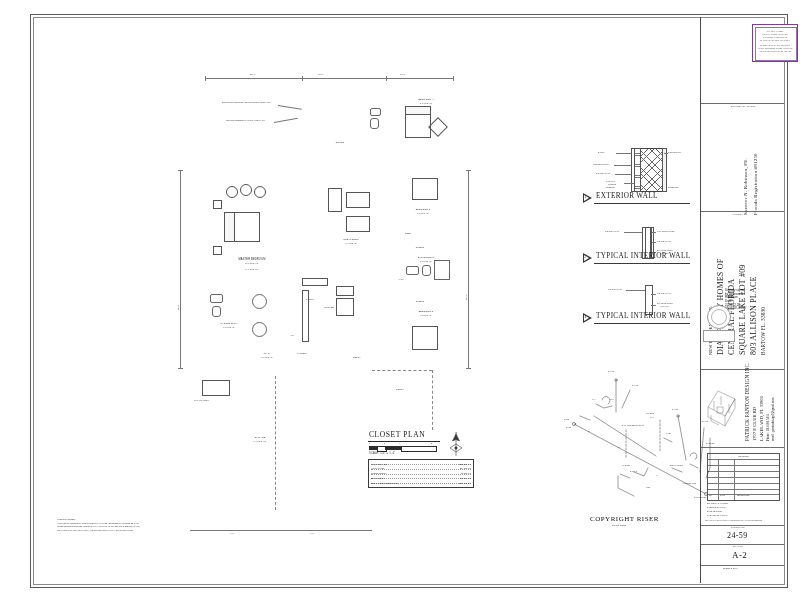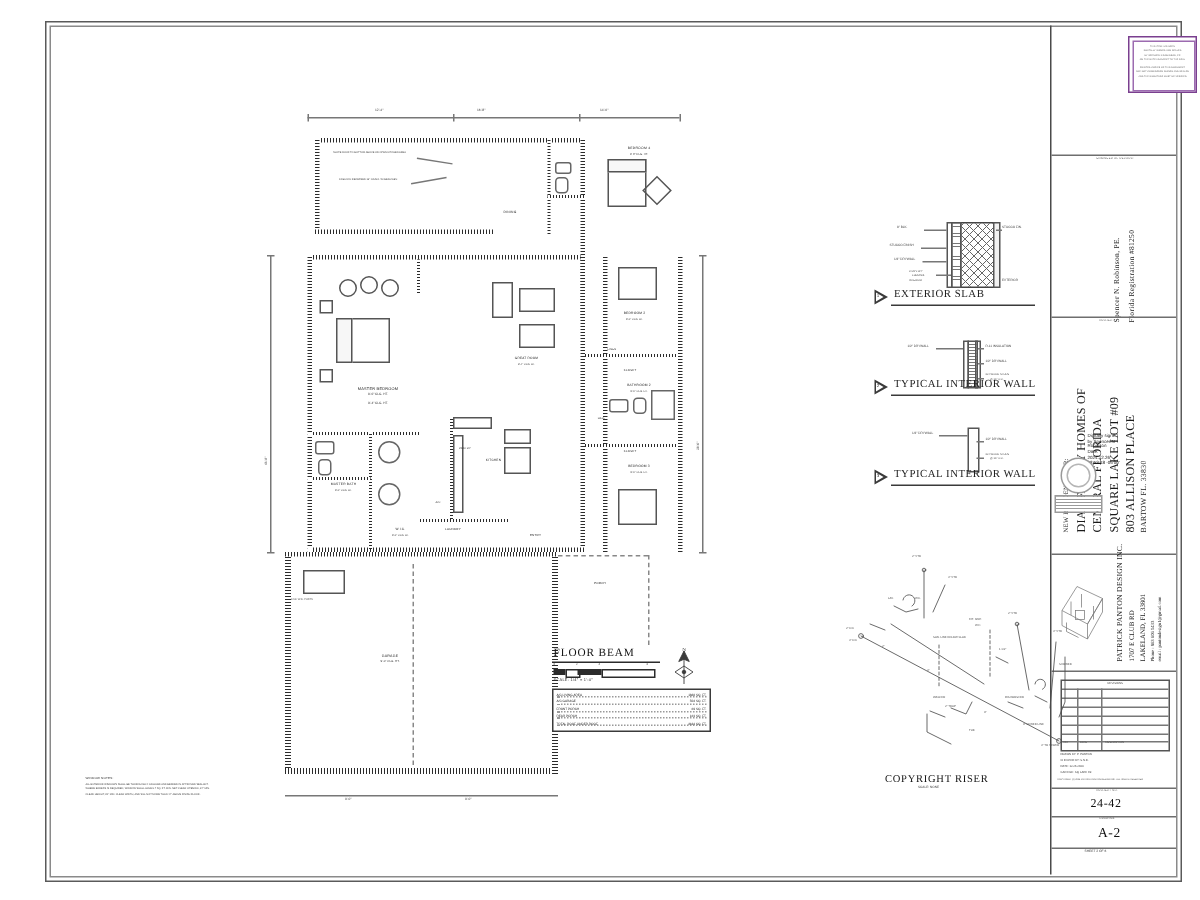--- a/index.html
+++ b/index.html
@@ -154,21 +154,21 @@
     </div>
 
     <div class="txt" style="left:6px;top:486px;font-size:1.9px;color:#3a3a3a;">DRAWN BY:   P. PANTON</div>
     <div class="txt" style="left:6px;top:490px;font-size:1.9px;color:#3a3a3a;">CHECKED BY:  S.N.R.</div>
     <div class="txt" style="left:6px;top:494px;font-size:1.9px;color:#3a3a3a;">DATE:  12.26.2024</div>
     <div class="txt" style="left:6px;top:498px;font-size:1.9px;color:#3a3a3a;">CAD FILE: SQ-LAKE-09</div>
     <div class="txt" style="left:4px;top:503px;font-size:1.55px;color:#555;">COPYRIGHT (c) 2024 PATRICK PANTON DESIGN INC. ALL RIGHTS RESERVED</div>
 
     <div class="ln" style="left:0;top:508px;width:83px;height:1px;background:#6e6e6e;"></div>
     <div class="txt tinycap" style="left:30px;top:510px;font-size:1.8px;">PROJECT NO.</div>
-    <div class="txt projnum" style="left:26px;top:515px;">24-42</div>
+    <div class="txt projnum" style="left:26px;top:515px;">24-59</div>
 
     <div class="ln" style="left:0;top:527px;width:83px;height:1px;background:#6e6e6e;"></div>
     <div class="txt tinycap" style="left:32px;top:529px;font-size:1.8px;">DRAWING</div>
     <div class="txt sheetnum" style="left:31px;top:534px;">A-2</div>
 
     <div class="ln" style="left:0;top:548px;width:83px;height:1px;background:#6e6e6e;"></div>
     <div class="txt" style="left:22px;top:550px;font-size:2.2px;color:#3a3a3a;">SHEET   2   OF  6</div>
   </div>
 
   <div class="abs">
@@ -193,21 +193,21 @@
     <div class="thin" style="left:614px;top:164.5px;width:17px;height:.5px;"></div>
     <div class="thin" style="left:615px;top:173.5px;width:16px;height:.5px;"></div>
     <div class="thin" style="left:624px;top:182.5px;width:10px;height:.5px;"></div>
     <div class="thin" style="left:664px;top:152.5px;width:4px;height:.5px;"></div>
 
     <div class="sectag" style="left:583px;top:193px;">
       <div class="tri"></div>
       <div class="tri-in"></div>
       <div class="num">1</div>
     </div>
-    <div class="txt detlabel" style="left:596px;top:193px;">EXTERIOR SLAB</div>
+    <div class="txt detlabel" style="left:596px;top:193px;">EXTERIOR WALL</div>
     <div class="detrule" style="left:594px;top:203px;width:96px;"></div>
   </div>
 
   <div class="abs">
     <div class="abs" style="left:645px;top:227px;width:5px;height:30px;background:repeating-linear-gradient(0deg,#777 0 .5px,#fff .5px 2px);border:.5px solid #555;"></div>
     <div class="abs" style="left:642px;top:227px;width:2px;height:30px;border:.5px solid #555;"></div>
     <div class="abs" style="left:650px;top:227px;width:2px;height:30px;border:.5px solid #555;"></div>
 
     <div class="txt note" style="left:605px;top:230px;">1/2" DRYWALL</div>
     <div class="thin" style="left:624px;top:231.5px;width:18px;height:.5px;"></div>
@@ -377,21 +377,21 @@
     <div class="dimv" style="left:315px;top:240px;">38'-0"</div>
     <div class="thin" style="left:316px;top:110px;width:5px;height:.4px;"></div>
     <div class="thin" style="left:316px;top:308px;width:5px;height:.4px;"></div>
 
     <div class="thin" style="left:40px;top:470px;width:182px;height:.4px;"></div>
     <div class="txt dim" style="left:80px;top:472px;">9'-0"</div>
     <div class="txt dim" style="left:160px;top:472px;">9'-0"</div>
   </div>
 
   <div class="abs">
-    <div class="txt fplabel" style="left:369px;top:431px;">FLOOR BEAM</div>
+    <div class="txt fplabel" style="left:369px;top:431px;">CLOSET PLAN</div>
     <div class="detrule" style="left:368px;top:441px;width:72px;background:#2b2b2b;"></div>
 
     <div class="abs" style="left:369px;top:446px;width:66px;height:4px;">
       <div class="abs" style="left:0;top:0;width:8px;height:4px;background:#2b2b2b;"></div>
       <div class="abs" style="left:8px;top:0;width:8px;height:4px;border:.5px solid #2b2b2b;"></div>
       <div class="abs" style="left:16px;top:0;width:16px;height:4px;background:#2b2b2b;"></div>
       <div class="abs" style="left:32px;top:0;width:34px;height:4px;border:.5px solid #2b2b2b;"></div>
     </div>
     <div class="txt" style="left:369px;top:442.5px;font-size:1.9px;color:#444;">0</div>
     <div class="txt" style="left:384px;top:442.5px;font-size:1.9px;color:#444;">2</div>

